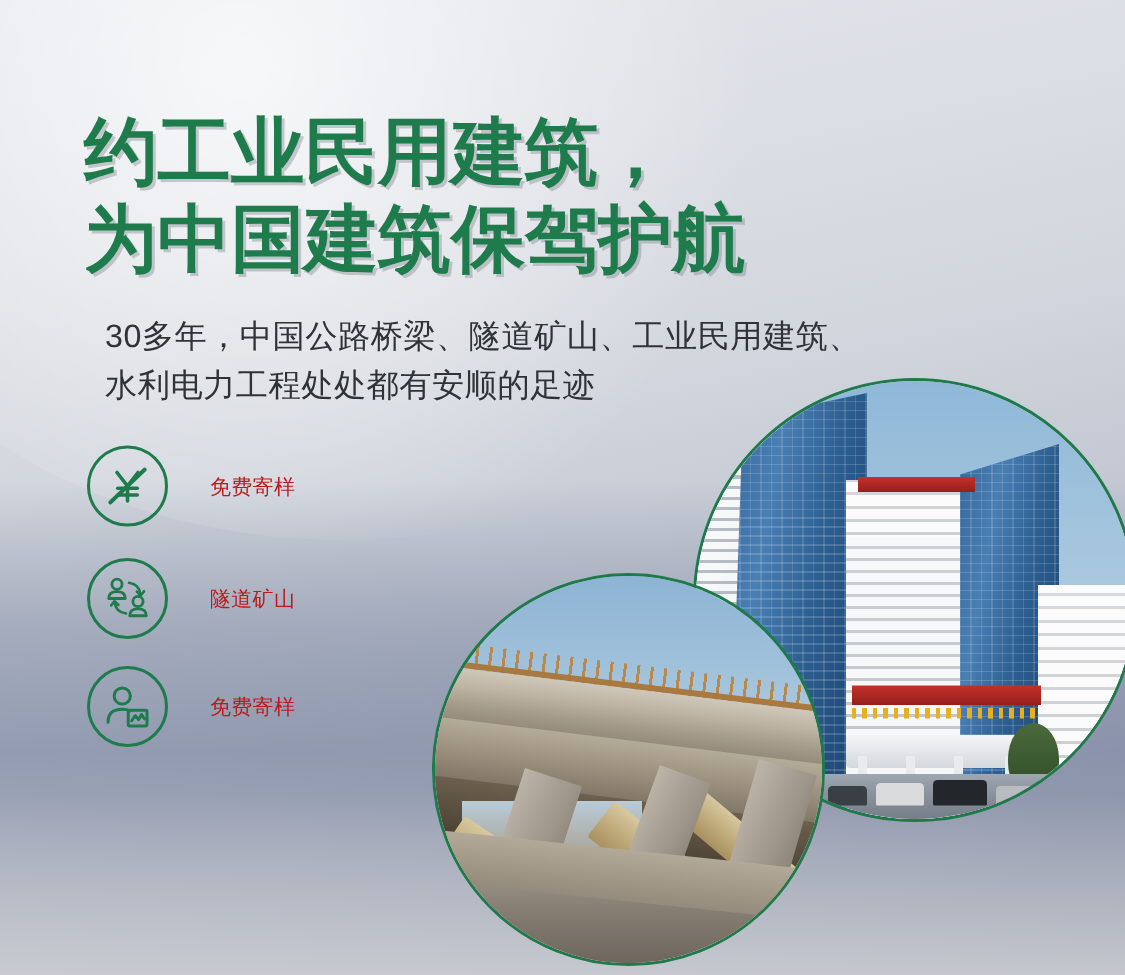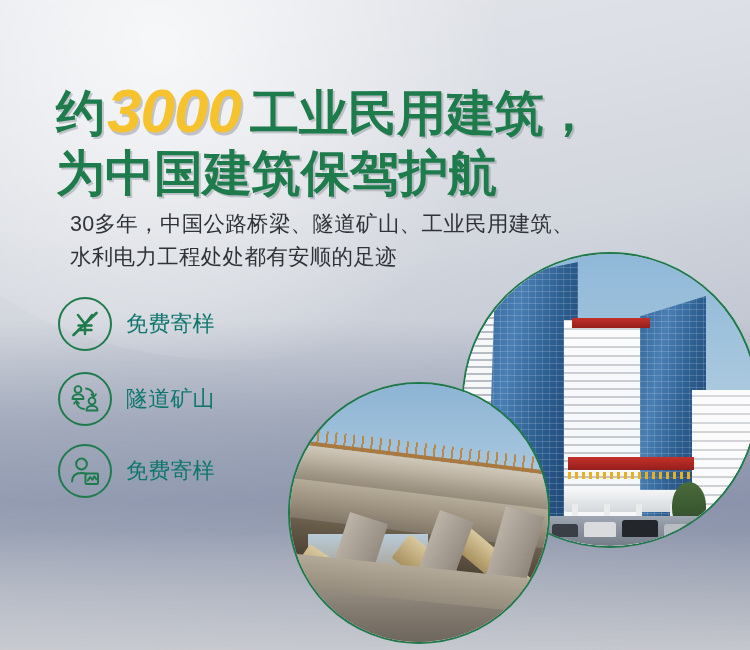--- a/index.html
+++ b/index.html
@@ -35,21 +35,21 @@
        font-size:21.5px;line-height:1.52;color:#2f3338;letter-spacing:.3px;}
   .sub div{white-space:nowrap;}
 
   
   .features{position:absolute;left:58px;top:297px;}
   .feat{display:flex;align-items:center;margin-bottom:18px;}
   .feat:nth-child(1){margin-bottom:21px;}
   .ficon{width:54px;height:54px;flex:0 0 54px;border:2.6px solid #1e7b4c;border-radius:50%;
          display:flex;align-items:center;justify-content:center;box-sizing:border-box;}
   .ficon svg{display:block;}
-  .ftext{margin-left:14px;font-size:22px;line-height:1.32;color:#0f766e;letter-spacing:.2px;}
+  .ftext{margin-left:28px;font-size:14px;line-height:1.32;color:#b91c1c;letter-spacing:.2px;}
   .ftext div{white-space:nowrap;}
 
   
   .circ{position:absolute;border-radius:50%;overflow:hidden;border:2.5px solid #1f7a4a;box-sizing:border-box;}
   .circ-building{left:462px;top:252px;width:296px;height:296px;z-index:2;}
   .circ-bridge{left:288px;top:382px;width:262px;height:262px;z-index:3;}
   .ph{position:absolute;inset:0;}
 
   
   .b-sky{position:absolute;inset:0;background:linear-gradient(180deg,#8fb8d8 0%,#a9c8de 45%,#c6d6e0 78%,#d8dee2 100%);}
@@ -173,21 +173,20 @@
       <div style="position:absolute;left:0;bottom:0;width:100%;height:62px;
            background:linear-gradient(180deg,#9d958a 0%,#857d72 45%,#6d665c 100%);"></div>
       <div style="position:absolute;left:-10px;bottom:40px;width:300px;height:34px;
            background:linear-gradient(180deg,#b2a998,#948b7c);transform:rotate(6deg);"></div>
     </div>
   </div>
 
   <div class="headline">
     <div class="hl-row">
       <span class="hl-cn">约</span>
-      <span class="hl-num">3000</span>
       <span class="hl-cn">工业民用建筑，</span>
     </div>
     <div class="hl-row hl-row2">
       <span class="hl-cn">为中国建筑保驾护航</span>
     </div>
   </div>
 
   <div class="sub">
     <div>30多年，中国公路桥梁、隧道矿山、工业民用建筑、</div>
     <div>水利电力工程处处都有安顺的足迹</div>

